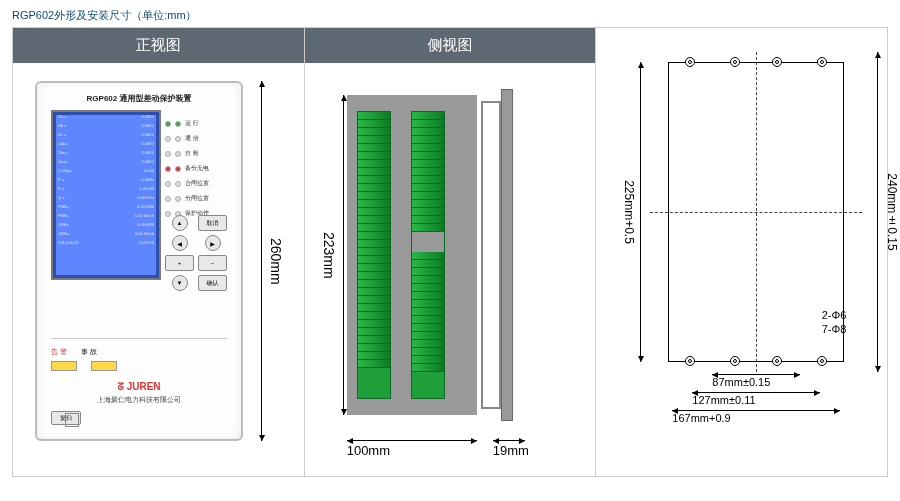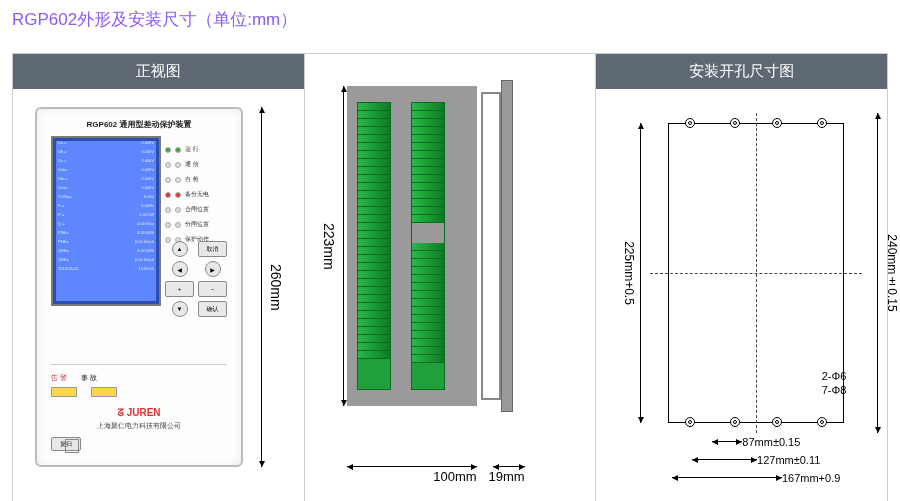--- a/index.html
+++ b/index.html
@@ -1,17 +1,17 @@
 <!DOCTYPE html>
 <html><head>
 <meta charset="utf-8">
 <style>
 *{box-sizing:border-box;margin:0;padding:0;font-family:"Microsoft YaHei",sans-serif}
 body{background:#fff;width:900px;height:501px;padding:8px 12px}
-.page-title{font-size:17px;color:#8b5cf6;margin-bottom:22px}
+.page-title{font-size:11px;color:#0c4a6e;margin-bottom:4px}
 .grid{display:flex;border:1px solid #ccc;height:450px}
 .col{flex:1;display:flex;flex-direction:column;border-right:1px solid #ccc}
 .col:last-child{border-right:none}
 .col-head{background:#5d6873;color:#fff;text-align:center;padding:8px 4px;font-size:15px}
 .col-body{flex:1;position:relative;padding:18px;background:#fff}
 
 
 .device{position:absolute;left:22px;top:18px;width:208px;height:360px;background:#fdfdfd;border:2px solid #bbb;border-radius:6px;box-shadow:inset 0 0 8px rgba(0,0,0,.08)}
 .device-title{font-size:8px;font-weight:bold;text-align:center;margin:10px 0 6px;color:#222}
 .screen{width:110px;height:170px;background:#5d86ff;margin-left:14px;border:2px solid #7a7a7a;box-shadow:inset 0 0 0 3px #2b4fb0}
@@ -50,21 +50,21 @@
 
 .side-wrap{position:absolute;left:42px;top:32px}
 .side-back{width:130px;height:320px;background:#9a9a9a;position:relative}
 .side-white{position:absolute;right:-24px;top:6px;width:20px;height:308px;background:#fff;border:2px solid #888}
 .side-front{position:absolute;right:-36px;top:-6px;width:12px;height:332px;background:#999;border:1px solid #666}
 .pcb{position:absolute;top:16px;width:34px;background:#1fa03b;border:1px solid #0a6b20}
 .pcb.left{left:10px;height:288px}
 .pcb.right{left:64px;height:288px}
 .pcb .pin{height:8px;border-bottom:1px solid #0a6b20;background:linear-gradient(90deg,#28b948,#0d7a24)}
 .pcb.right .gap{height:10px;background:#9a9a9a;border:none}
-.dim-h{position:absolute;display:flex;flex-direction:column;align-items:flex-end}
+.dim-h{position:absolute;display:flex;flex-direction:column;align-items:flex-start}
 .dim-h .line{height:0;border-top:1px solid #000;width:100%;position:relative}
 .dim-h .line:before,.dim-h .line:after{content:"";position:absolute;top:-3px;width:0;height:0;border-top:3px solid transparent;border-bottom:3px solid transparent}
 .dim-h .line:before{left:0;border-right:6px solid #000}
 .dim-h .line:after{right:0;border-left:6px solid #000}
 .dim-h .txt{font-size:13px;margin-top:2px}
 .side-dim-v{position:absolute;left:16px;top:32px;height:320px;display:flex;align-items:center}
 .side-dim-v .line{width:0;border-left:1px solid #000;height:100%;position:relative}
 .side-dim-v .line:before,.side-dim-v .line:after{content:"";position:absolute;left:-3px;width:0;height:0;border-left:3px solid transparent;border-right:3px solid transparent}
 .side-dim-v .line:before{top:0;border-bottom:6px solid #000}
 .side-dim-v .line:after{bottom:0;border-top:6px solid #000}
@@ -79,21 +79,21 @@
 .hole .inner{width:4px;height:4px;border:1px solid #000;border-radius:50%;margin:2px auto}
 .cut-dim-v1{position:absolute;left:-10px;top:10px;height:300px}
 .cut-dim-v2{position:absolute;right:-20px;top:0;height:320px}
 .cut-dim-v1 .txt,.cut-dim-v2 .txt{writing-mode:vertical-rl;font-size:12px;position:absolute;left:-18px;top:50%;transform:translateY(-50%)}
 .cut-dim-v2 .txt{left:8px}
 .vline{width:0;border-left:1px solid #000;height:100%;position:relative}
 .vline:before,.vline:after{content:"";position:absolute;left:-3px;width:0;height:0;border-left:3px solid transparent;border-right:3px solid transparent}
 .vline:before{top:0;border-bottom:6px solid #000}
 .vline:after{bottom:0;border-top:6px solid #000}
 .hole-lbl{position:absolute;right:12px;top:256px;font-size:11px;line-height:14px}
-.cut-hdim{position:absolute;display:flex;align-items:center}
+.cut-hdim{position:absolute;display:flex;flex-direction:column;align-items:flex-start}
 .cut-hdim .hline{height:0;border-top:1px solid #000;width:100%;position:relative}
 .cut-hdim .hline:before,.cut-hdim .hline:after{content:"";position:absolute;top:-3px;width:0;height:0;border-top:3px solid transparent;border-bottom:3px solid transparent}
 .cut-hdim .hline:before{left:0;border-right:6px solid #000}
 .cut-hdim .hline:after{right:0;border-left:6px solid #000}
 .cut-hdim .txt{font-size:11px;margin-top:1px;white-space:nowrap}
 </style>
 </head>
 <body>
 
 <div class="page-title">RGP602外形及安装尺寸（单位:mm）</div>
@@ -233,20 +233,21 @@
         </div>
       </div>
       <div class="dim-v">
         <div class="line"></div>
         <div class="txt">260mm</div>
       </div>
     </div>
   </div>
 
   <div class="col">
+    <div class="col-head">侧视图</div>
     <div class="col-body">
       <div class="side-dim-v">
         <div class="txt">223mm</div>
         <div class="line"></div>
       </div>
       <div class="side-wrap">
         <div class="side-back">
           <div class="pcb left" id="pcbL">
               <div class="pin"></div>
               <div class="pin"></div>
@@ -324,21 +325,20 @@
           <div class="txt">100mm</div>
       </div>
       <div class="dim-h" style="left:188px;bottom:18px;width:32px">
         <div class="line"></div>
           <div class="txt">19mm</div>
       </div>
     </div>
   </div>
 
   <div class="col">
-    <div class="col-head">安装开孔尺寸图</div>
     <div class="col-body">
       <div class="cut-wrap">
         <div class="cut-rect"></div>
         <div class="center-h"></div>
         <div class="center-v"></div>
 
         <div class="hole" style="left:35px;top:5px">
             <div class="inner"></div>
           </div>
         <div class="hole" style="left:80px;top:5px">

